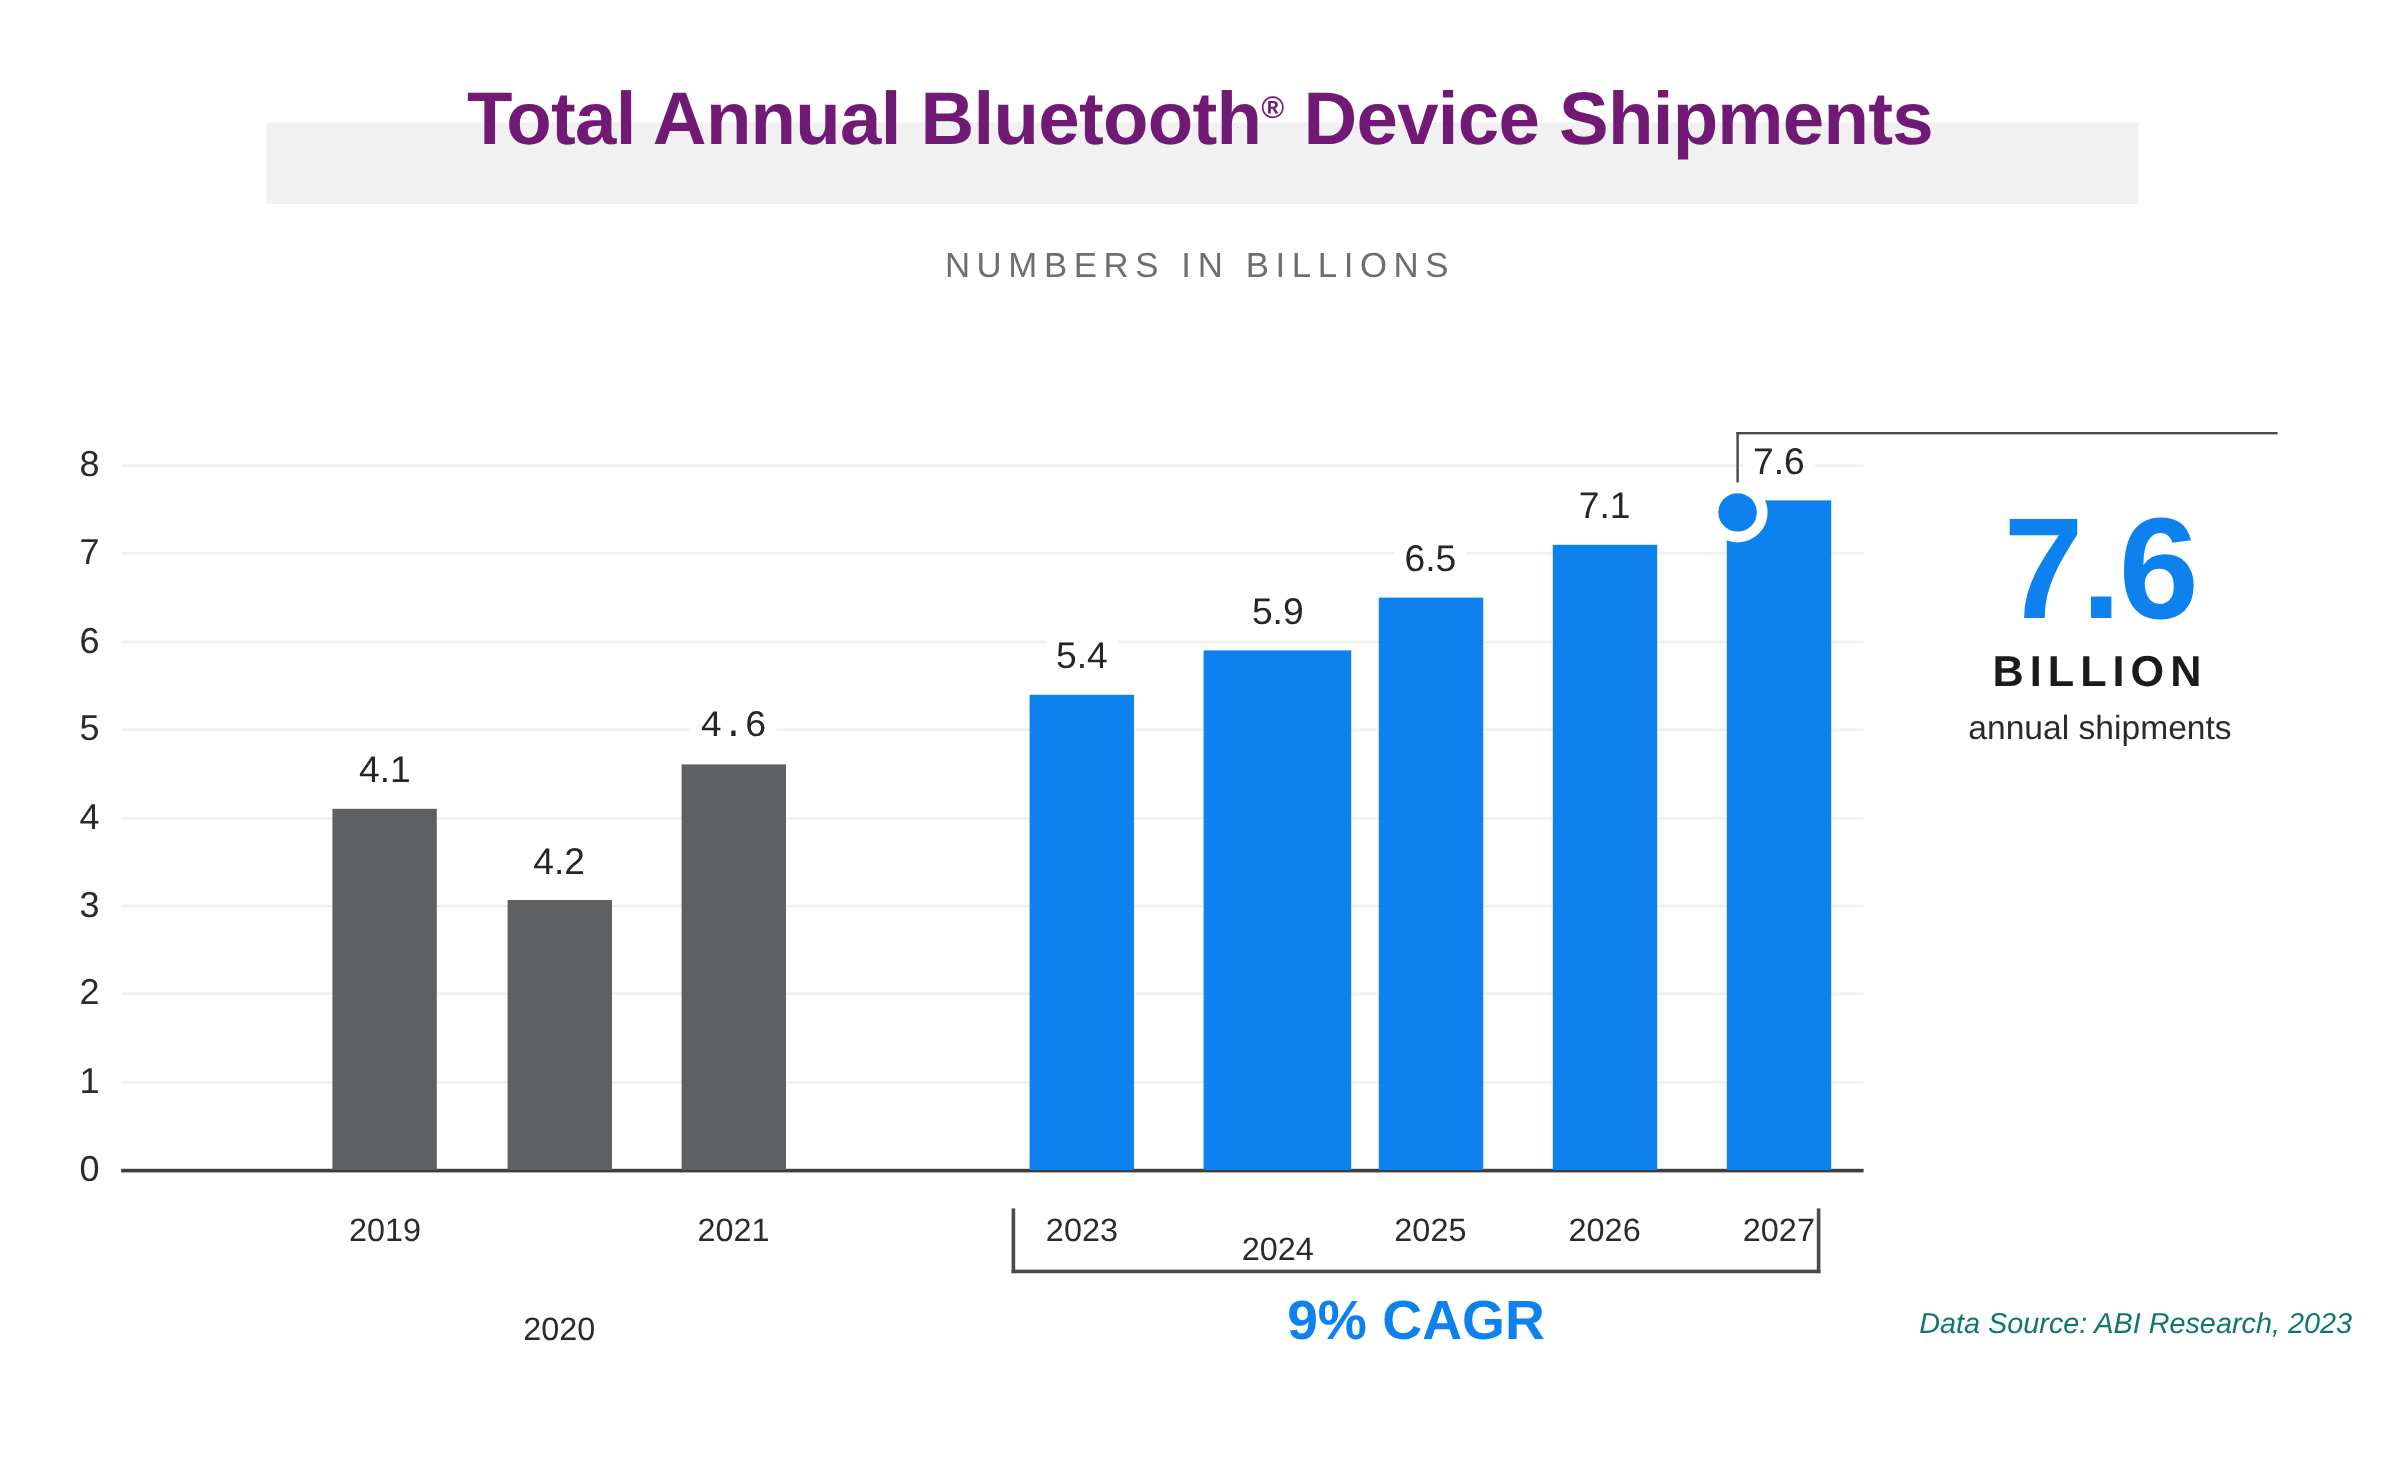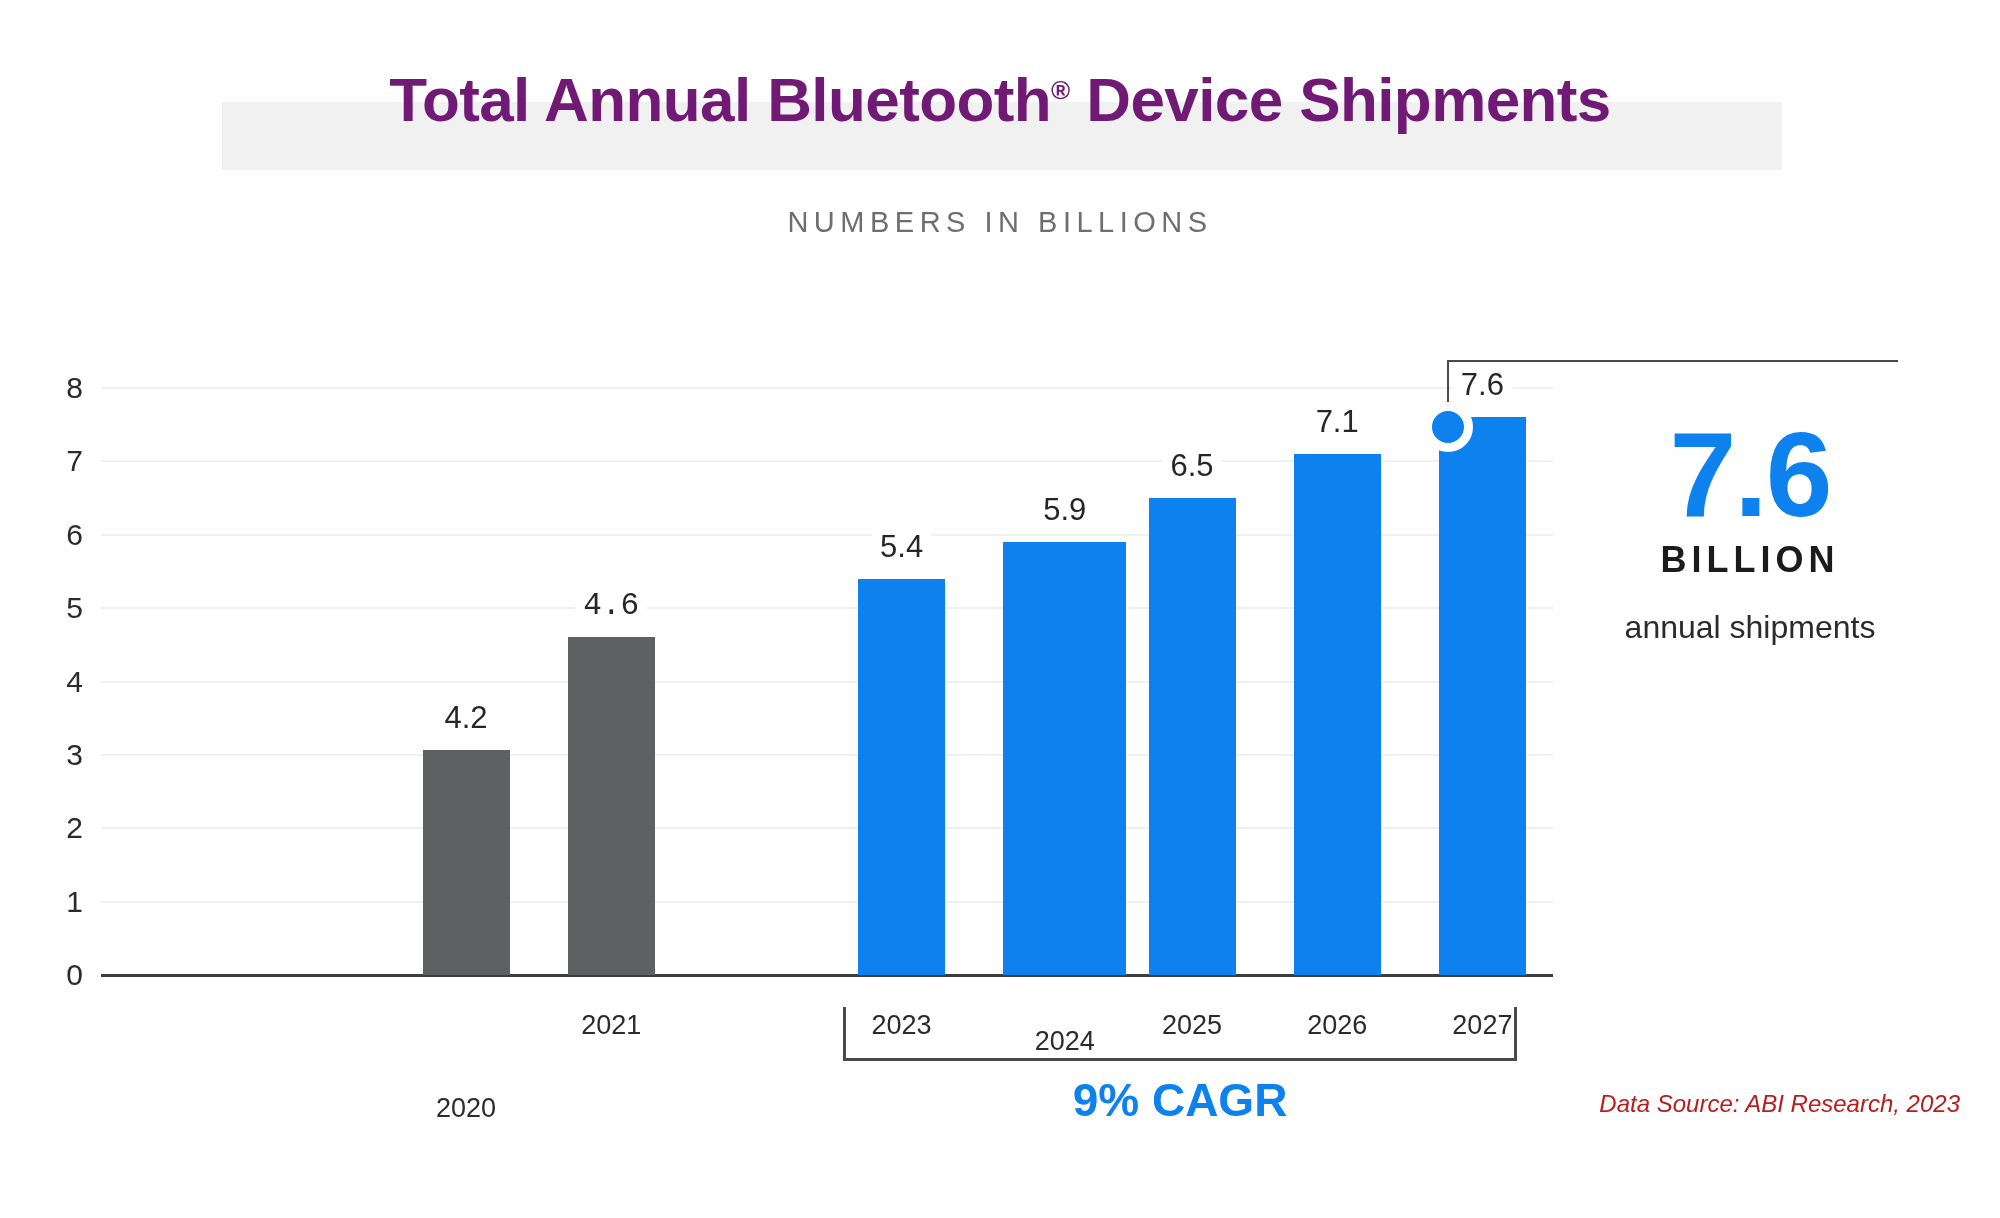--- a/index.html
+++ b/index.html
@@ -196,34 +196,34 @@
     letter-spacing: -2px;
   }
   .callout-unit {
     font-size: 36px;
     font-weight: 700;
     color: #1b1b1b;
     letter-spacing: 5px;
     margin-top: 8px;
   }
   .callout-caption {
-    font-size: 32px;
+    font-size: 28px;
     font-weight: 400;
     color: #2b2b2b;
-    margin-top: 28px;
+    margin-top: 10px;
   }
 
   
   .source-note {
     position: absolute;
     right: 40px;
     top: 1090px;
     font-size: 24px;
     font-style: italic;
-    color: #b91c1c;
+    color: #0f766e;
     white-space: nowrap;
   }
 </style>
 </head>
 <body>
 
 <div class="title-wrap">
   <div class="title-band"></div>
   <div class="chart-title">
     <span>Total Annual Bluetooth</span><sup>®</sup><span> Device Shipments</span>
@@ -243,20 +243,25 @@
     <div class="gridline" style="top: 292.5px;"></div>
     <div class="ytick" style="top: 293.5px;">4</div>
     <div class="gridline" style="top: 219.125px;"></div>
     <div class="ytick" style="top: 220.125px;">5</div>
     <div class="gridline" style="top: 145.75px;"></div>
     <div class="ytick" style="top: 146.75px;">6</div>
     <div class="gridline" style="top: 72.375px;"></div>
     <div class="ytick" style="top: 73.375px;">7</div>
     <div class="gridline" style="top: -1px;"></div>
     <div class="ytick" style="top: 0px;">8</div>
+    <div class="bar" style="left: 176.3px; width: 87px; height: 300.837px;">
+      <div class="bar-rect" style="height: 100%; background: rgb(95, 96, 98);"></div>
+      <div class="bar-value" style="bottom: calc(100% + 14px);">4.1</div>
+      <div class="bar-xlabel" style="top: 335.837px;">2019</div>
+    </div>
     <div class="bar" style="left: 321.5px; width: 87px; height: 225px;">
       <div class="bar-rect" style="height: 100%; background: rgb(95, 96, 98);"></div>
       <div class="bar-value" style="bottom: calc(100% + 14px);">4.2</div>
       <div class="bar-xlabel" style="top: 343.175px;">2020</div>
     </div>
     <div class="bar" style="left: 466.7px; width: 87px; height: 337.525px;">
       <div class="bar-rect" style="height: 100%; background: rgb(95, 96, 98);"></div>
       <div class="bar-value" style="bottom: calc(100% + 14px); font-family: Liberation Mono, monospace;">4.6</div>
       <div class="bar-xlabel" style="top: 372.525px;">2021</div>
     </div>

